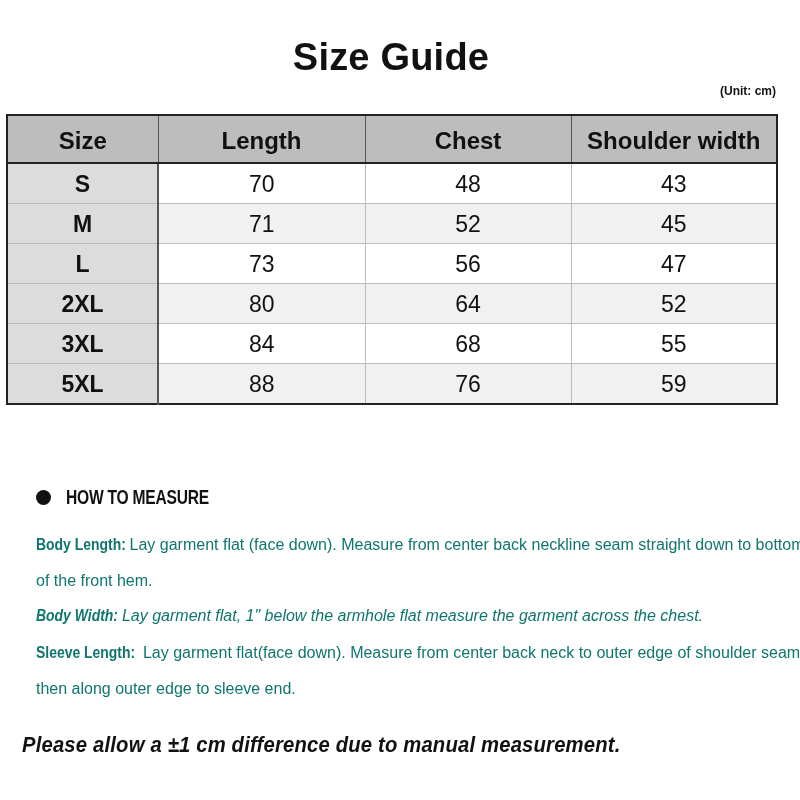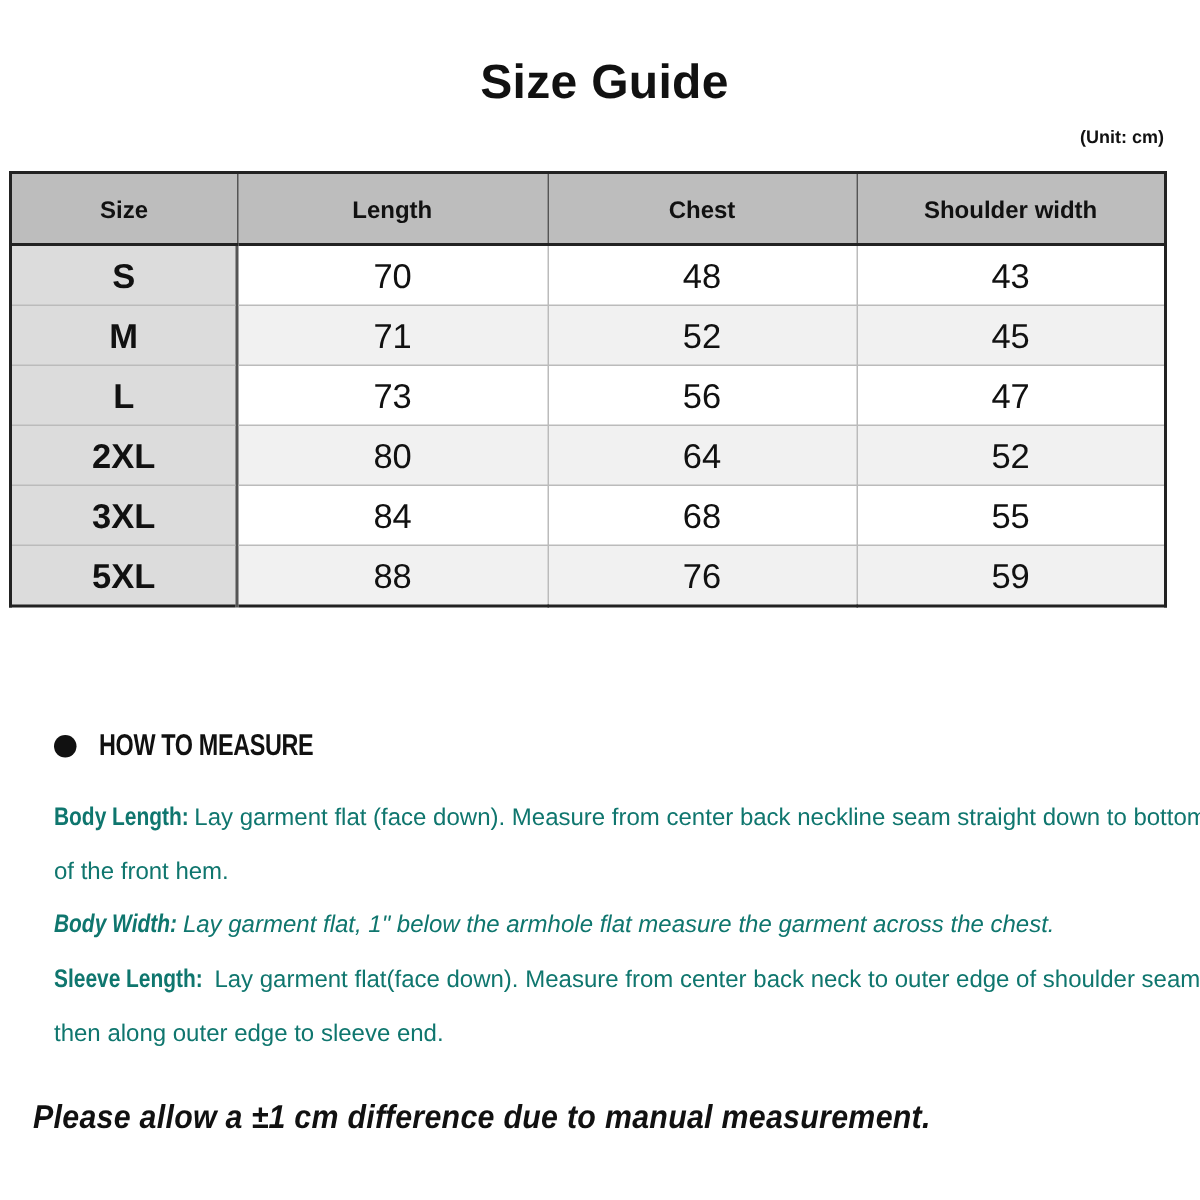--- a/index.html
+++ b/index.html
@@ -1,23 +1,23 @@
 <!DOCTYPE html>
 <html><head>
   <meta charset="utf-8">
   <style>
     html, body { margin:0; padding:0; }
     body { width:800px; height:800px; background:#ffffff; position:relative; overflow:hidden;
            font-family:"Liberation Sans", sans-serif; color:#111; }
-    .title { position:absolute; top:36px; left:12px; width:782px; text-align:center;
-             font-size:32px; font-weight:bold; letter-spacing:0.2px; }
+    .title { position:absolute; top:36px; left:0; width:782px; text-align:center;
+             font-size:38px; font-weight:bold; letter-spacing:0.2px; }
     .unit { position:absolute; top:84px; right:24px; font-size:12px; font-weight:bold; }
     table.size { position:absolute; left:6px; top:114px; width:770px; border-collapse:collapse;
                  border:2.5px solid #222; table-layout:fixed; }
-    table.size th { background:#bdbdbd; height:42px; font-size:16px; font-weight:bold;
+    table.size th { background:#bdbdbd; height:42px; font-size:24px; font-weight:bold;
                     text-align:center; border-right:1.5px solid #555; border-bottom:2.5px solid #222; padding:0; padding-top:4px; }
     table.size th:last-child { border-right:none;margin-left:27px; }
     table.size td { height:37px; padding:0; text-align:center; font-size:23px; font-weight:normal;
                     border-bottom:1px solid #bbb; border-right:1px solid #bbb; padding-top:2px; }
     table.size td:last-child { border-right:none;margin-left:40px; }
     table.size tr:last-child td { border-bottom:none; }
     table.size td.size-cell { background:#dcdcdc; font-weight:bold; border-right:2px solid #555; }
     table.size tr:nth-child(even) td:not(.size-cell) { background:#f1f1f1; }
     table.size tr:nth-child(odd) td:not(.size-cell) { background:#ffffff; }
     .measure-head { position:absolute; top:486px; left:36px; display:flex; align-items:center; }

